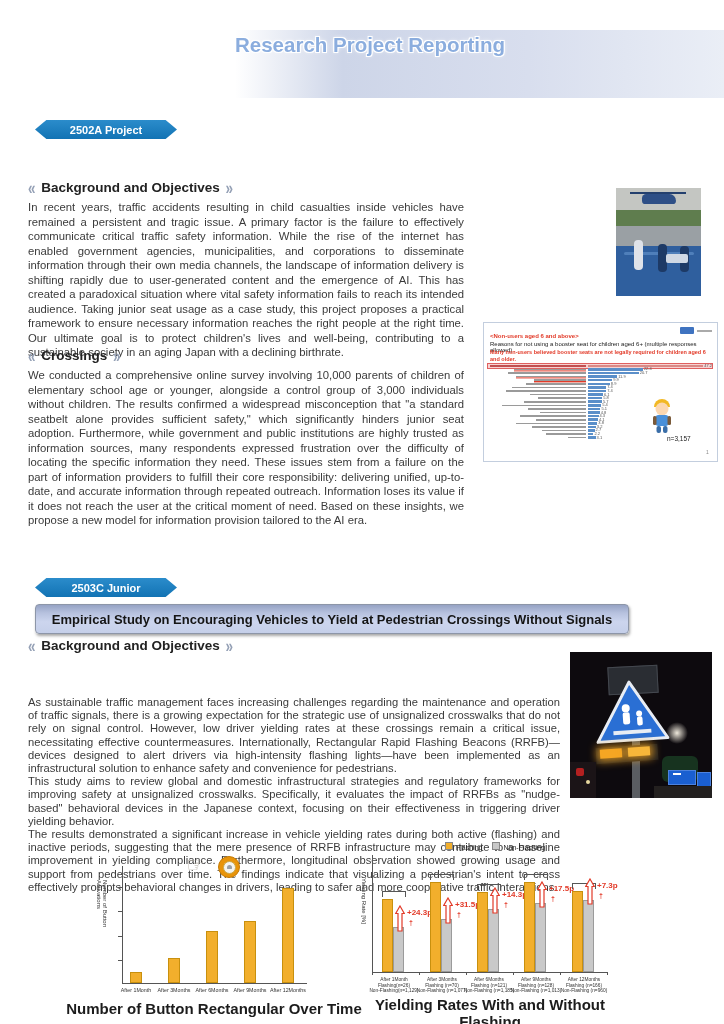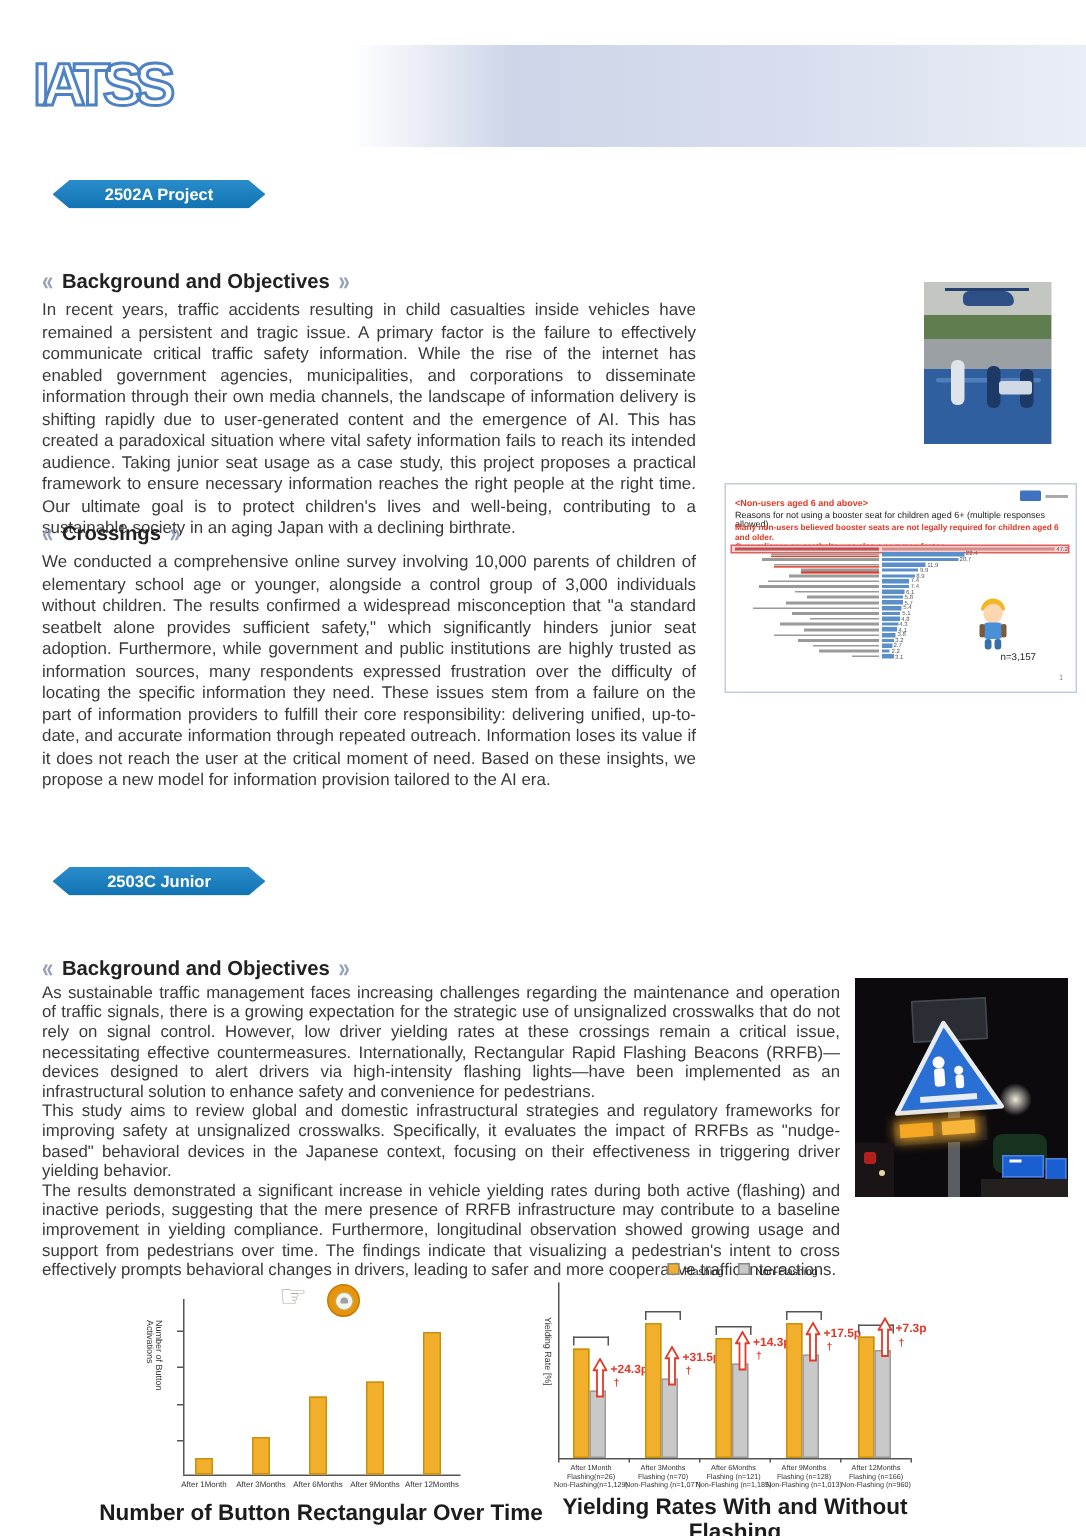--- a/index.html
+++ b/index.html
@@ -74,24 +74,22 @@
   .pushbtn .inner{width:11px;height:11px;border-radius:50%;background:#f4f4f0;border:1px solid #caa84a;
      display:flex;align-items:center;justify-content:center;}
   .pushbtn .dome{width:5px;height:4px;border-radius:3px 3px 1px 1px;background:#9aa0a6;}
 </style>
 </head>
 <body>
 
 <div class="page">
 
   <div class="abs grad-band"></div>
-  <div class="abs logo">
-    <span>IATSS</span>
-  </div>
   <div class="abs hdr-title">
+    <div>Research Project Reporting</div>
   </div>
 
   <div class="abs badge" style="left:35px;top:120px;width:142px;height:19px;">
       <span>2502A Project</span>
     </div>
 
 
   <div class="abs sect-head" style="left:26px;top:180px;">
     <span class="brk">«</span>
     <span>Background and Objectives</span>
@@ -290,27 +288,30 @@
     <span class="brk">«</span>
     <span>Crossings</span>
     <span class="brk">»</span>
   </div>
   <div class="abs body-par" style="left:28px;top:368px;width:436px;">We conducted a comprehensive online survey involving 10,000 parents of children of elementary school age or younger, alongside a control group of 3,000 individuals without children. The results confirmed a widespread misconception that "a standard seatbelt alone provides sufficient safety," which significantly hinders junior seat adoption. Furthermore, while government and public institutions are highly trusted as information sources, many respondents expressed frustration over the difficulty of locating the specific information they need. These issues stem from a failure on the part of information providers to fulfill their core responsibility: delivering unified, up-to-date, and accurate information through repeated outreach. Information loses its value if it does not reach the user at the critical moment of need. Based on these insights, we propose a new model for information provision tailored to the AI era.</div>
 
   <div class="abs badge" style="left:35px;top:578px;width:142px;height:19px;">
       <span>2503C Junior</span>
     </div>
 
+  <div class="abs titlebar" style="left:35px;top:604px;width:592px;height:28px;font-size:13px;">
+      <span>Empirical Study on Encouraging Vehicles to Yield at Pedestrian Crossings Without Signals</span>
+    </div>
 
   <div class="abs sect-head" style="left:26px;top:638px;">
     <span class="brk">«</span>
     <span>Background and Objectives</span>
     <span class="brk">»</span>
   </div>
-  <div class="abs body-par" style="left:28px;top:656px;width:532px;font-size:11.2px;line-height:13.2px;">
+  <div class="abs body-par" style="left:28px;top:696px;width:532px;font-size:11.2px;line-height:13.2px;">
     <p>As sustainable traffic management faces increasing challenges regarding the maintenance and operation of traffic signals, there is a growing expectation for the strategic use of unsignalized crosswalks that do not rely on signal control. However, low driver yielding rates at these crossings remain a critical issue, necessitating effective countermeasures. Internationally, Rectangular Rapid Flashing Beacons (RRFB)—devices designed to alert drivers via high-intensity flashing lights—have been implemented as an infrastructural solution to enhance safety and convenience for pedestrians.</p>
     <p>This study aims to review global and domestic infrastructural strategies and regulatory frameworks for improving safety at unsignalized crosswalks. Specifically, it evaluates the impact of RRFBs as "nudge-based" behavioral devices in the Japanese context, focusing on their effectiveness in triggering driver yielding behavior.</p>
     <p>The results demonstrated a significant increase in vehicle yielding rates during both active (flashing) and inactive periods, suggesting that the mere presence of RRFB infrastructure may contribute to a baseline improvement in yielding compliance. Furthermore, longitudinal observation showed growing usage and support from pedestrians over time. The findings indicate that visualizing a pedestrian's intent to cross effectively prompts behavioral changes in drivers, leading to safer and more cooperative traffic interactions.</p>
   </div>
 
   <div class="abs photo" style="left:570px;top:652px;width:142px;height:146px;background:#0d0a0e;">
     <div class="p" style="left:96px;top:70px;width:22px;height:22px;border-radius:50%;background:radial-gradient(circle,#efe9dc 0%,rgba(239,233,220,0) 70%);"></div>
     <div class="p" style="left:38px;top:14px;width:48px;height:26px;background:#2a2d33;border:1px solid #44484f;transform:rotate(-3deg);"></div>
     <div class="p" style="left:62px;top:56px;width:8px;height:90px;background:#5a5d62;"></div>
     <div class="p" style="left:24px;top:28px;">

